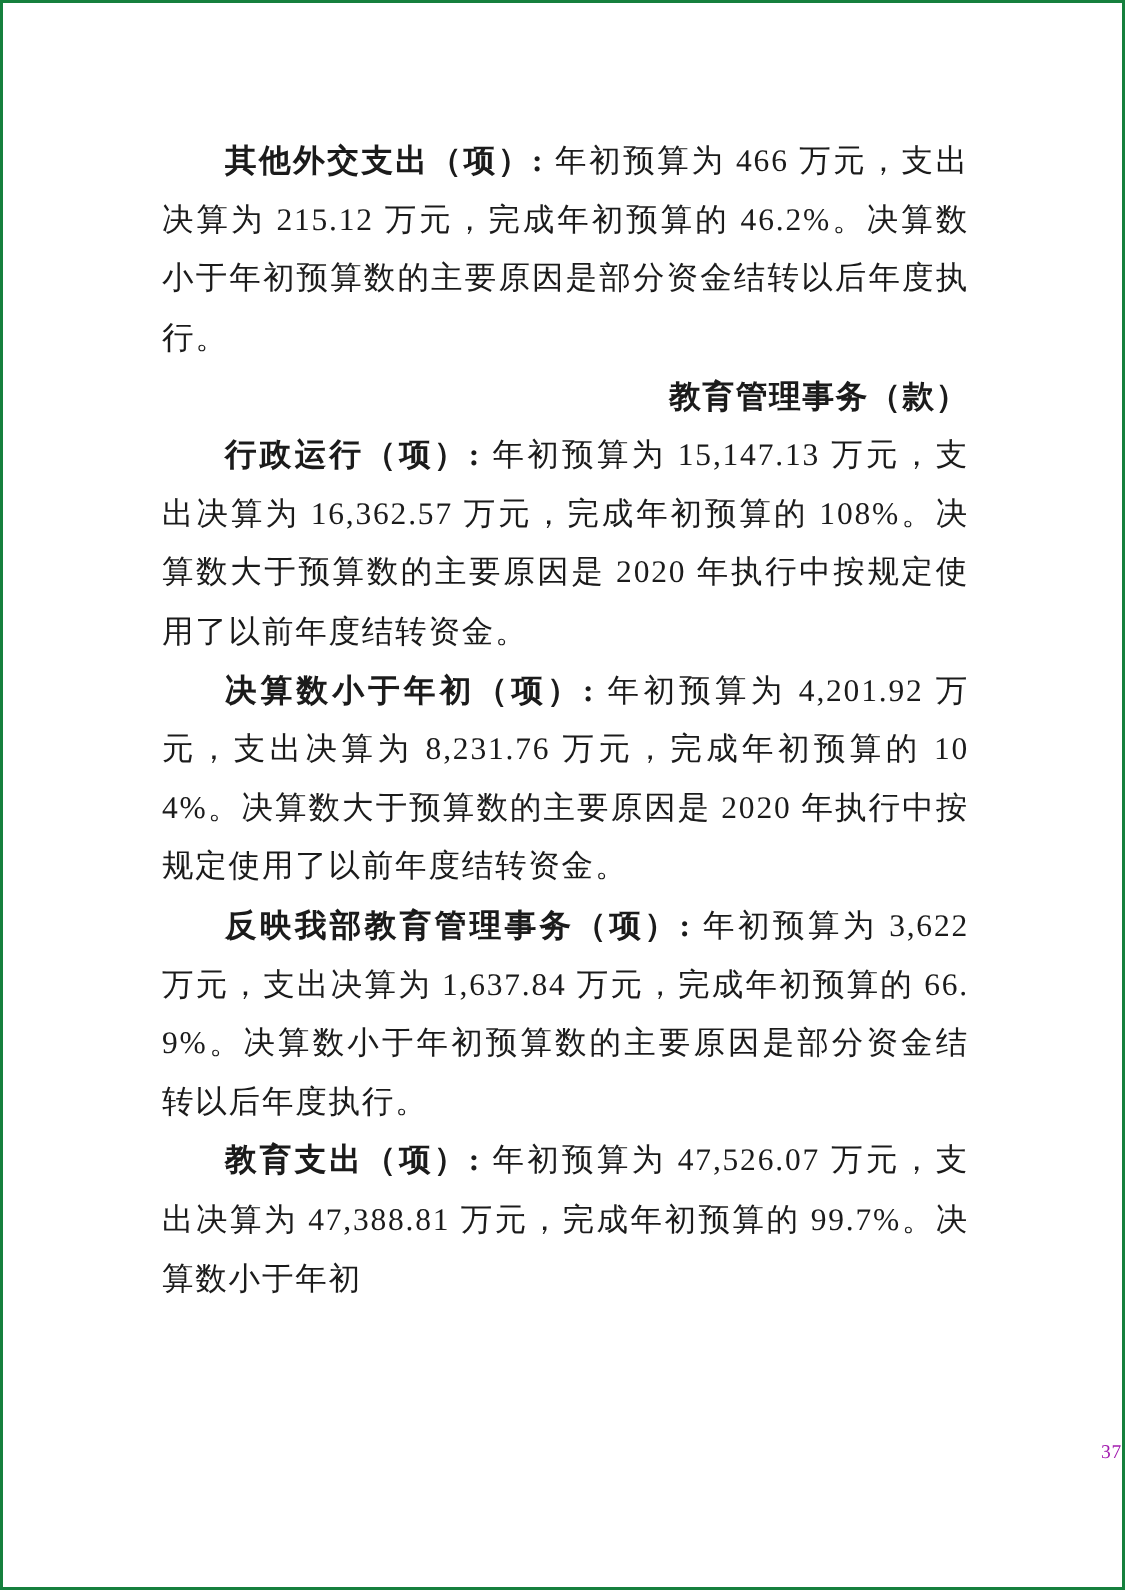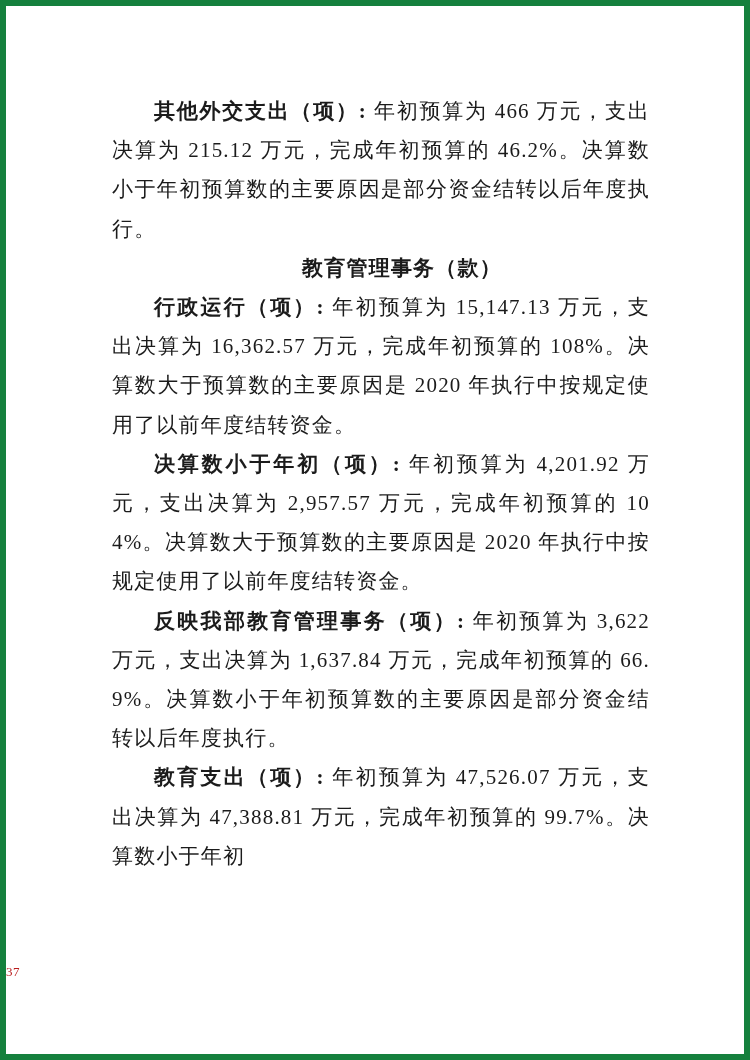--- a/index.html
+++ b/index.html
@@ -6,21 +6,21 @@
     margin: 0;
     padding: 0;
     background: #ffffff;
   }
   .page {
     position: relative;
     width: 750px;
     height: 1060px;
     background: #ffffff;
     box-sizing: border-box;
-    border: 6px solid #15803d;
+    border: 2px solid #15803d;
     overflow: hidden;
     font-family: "Liberation Serif", "DejaVu Serif", serif;
     color: #1b1b1b;
   }
   .content {
     position: absolute;
     left: 106px;
     top: 86px;
     width: 538px;
   }
@@ -31,48 +31,48 @@
     text-align: justify;
     text-justify: inter-character;
     letter-spacing: 1.2px;
     text-indent: 2em;
     word-break: break-all;
   }
   .para .lead {
     font-weight: bold;
   }
   .para.heading {
-    text-align: center;
+    text-align: right;
     font-weight: bold;
   }
   .page-number {
     position: absolute;
     left: 0;
     right: 0;
     top: 958px;
-    text-align: left;
+    text-align: right;
     font-size: 13px;
     letter-spacing: 0.5px;
-    color: #b91c1c;
+    color: #a21caf;
   }
 </style>
 </head>
 <body>
 
 <div class="page">
   <div class="content">
 
     <p class="para"><span class="lead">其他外交支出（项）: </span><span>年初预算为 466 万元，支出决算为 215.12 万元，完成年初预算的 46.2%。决算数小于年初预算数的主要原因是部分资金结转以后年度执行。</span></p>
 
 
     <p class="para heading"><span class="lead">教育管理事务（款）</span></p>
 
     <p class="para"><span class="lead">行政运行（项）: </span><span>年初预算为 15,147.13 万元，支出决算为 16,362.57 万元，完成年初预算的 108%。决算数大于预算数的主要原因是 2020 年执行中按规定使用了以前年度结转资金。</span></p>
 
-    <p class="para"><span class="lead">决算数小于年初（项）: </span><span>年初预算为 4,201.92 万元，支出决算为 2,957.57 万元，完成年初预算的 104%。决算数大于预算数的主要原因是 2020 年执行中按规定使用了以前年度结转资金。</span></p>
+    <p class="para"><span class="lead">决算数小于年初（项）: </span><span>年初预算为 4,201.92 万元，支出决算为 8,231.76 万元，完成年初预算的 104%。决算数大于预算数的主要原因是 2020 年执行中按规定使用了以前年度结转资金。</span></p>
 
     <p class="para"><span class="lead">反映我部教育管理事务（项）: </span><span>年初预算为 3,622 万元，支出决算为 1,637.84 万元，完成年初预算的 66.9%。决算数小于年初预算数的主要原因是部分资金结转以后年度执行。</span></p>
 
 
     <p class="para"><span class="lead">教育支出（项）: </span><span>年初预算为 47,526.07 万元，支出决算为 47,388.81 万元，完成年初预算的 99.7%。决算数小于年初</span></p>
 
   </div>
 
   <div class="page-number">37</div>
 </div>

